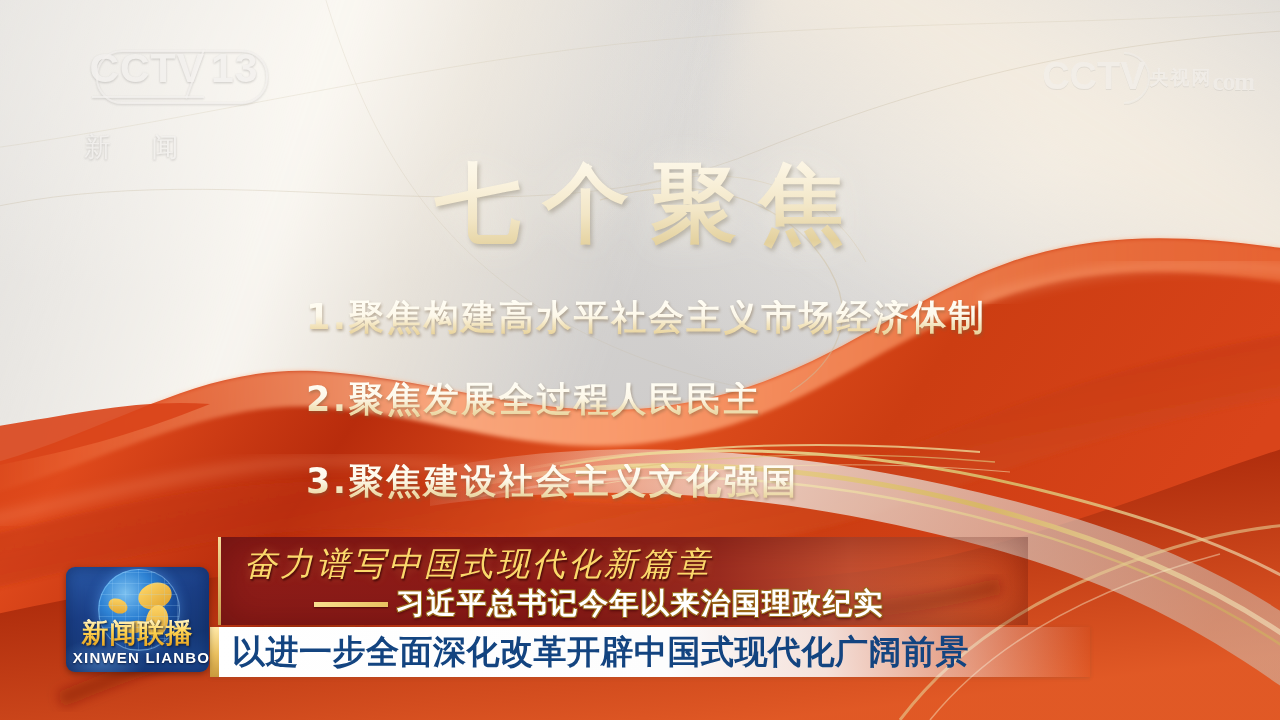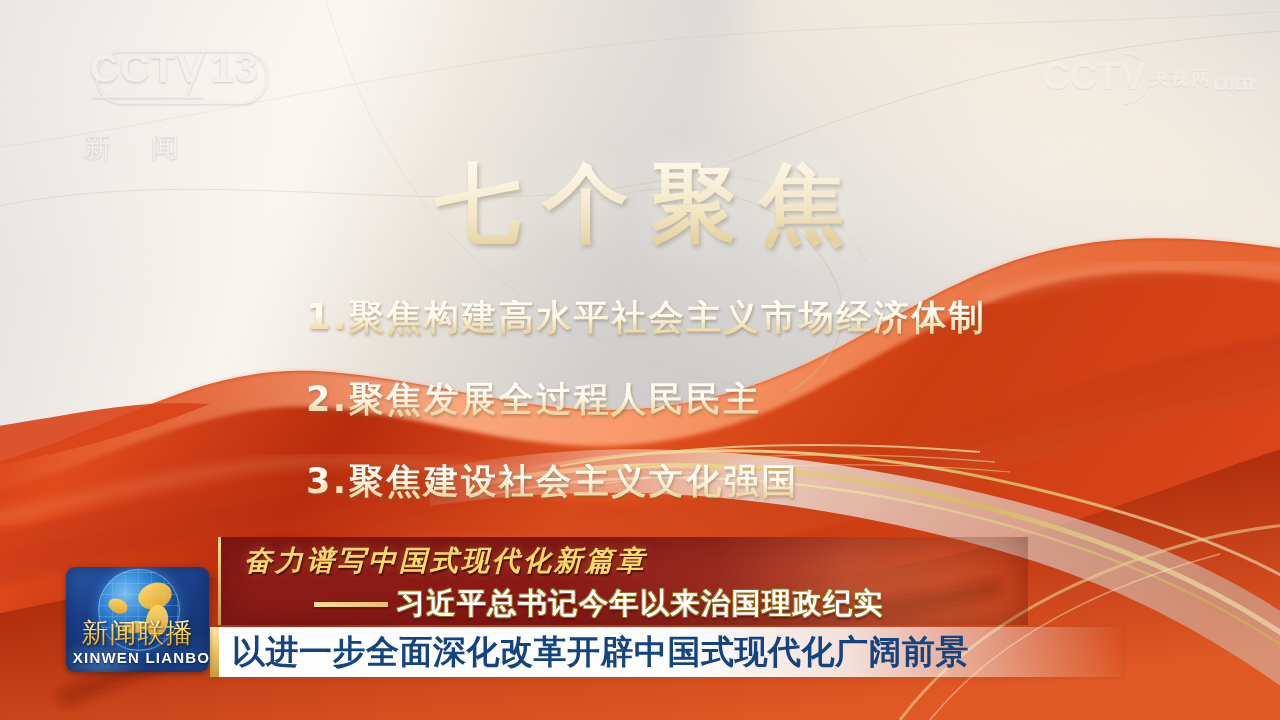--- a/index.html
+++ b/index.html
@@ -128,21 +128,21 @@
         rgba(186,92,72,.55) 78%, rgba(210,150,120,.18) 90%, rgba(220,180,150,0) 100%);
     box-shadow:inset 0 0 40px rgba(60,6,6,.4);
   }
   .red-banner::before{
     content:"";position:absolute;left:0;top:0;width:3px;height:100%;
     background:linear-gradient(180deg,#f6dd9a,#c79a46);
   }
   .banner-line1{
     position:absolute;left:26px;top:5px;
     font-family:"DejaVu Serif","Liberation Serif",serif;
-    font-weight:700;font-style:italic;font-size:28px;letter-spacing:3px;
+    font-weight:400;font-style:italic;font-size:33px;letter-spacing:3px;
     color:#fbd96b;
     text-shadow:1px 2px 2px rgba(60,4,4,.85), 0 0 10px rgba(255,200,90,.3);
     white-space:nowrap;
   }
   .banner-line2{
     position:absolute;left:96px;top:47px;
     display:flex;align-items:center;gap:8px;white-space:nowrap;
   }
   .banner-dash{
     display:inline-block;width:74px;height:5px;
@@ -157,21 +157,20 @@
       0 2px 3px rgba(60,4,4,.85);
   }
 
   
   .white-bar{
     position:absolute;left:210px;top:627px;width:880px;height:50px;
     background:linear-gradient(90deg,
       #ffffff 0%, #fdfdfd 52%, rgba(250,250,250,.85) 70%,
       rgba(244,244,244,.45) 86%, rgba(240,240,240,0) 100%);
     box-shadow:0 1px 4px rgba(90,80,60,.2);
-    padding-left:32px;
   }
   .white-bar::before{
     content:"";position:absolute;left:0;top:0;width:9px;height:100%;
     background:linear-gradient(180deg,#ffe9a8,#e9bf5e 55%,#c99a3d);
   }
   .headline{
     position:absolute;left:22px;top:50%;transform:translateY(-50%);
     font-family:"DejaVu Sans","Liberation Sans",sans-serif;
     font-weight:700;font-size:33px;letter-spacing:.5px;color:#134480;
     white-space:nowrap;
@@ -207,21 +206,21 @@
   .xwlb .grid{
     position:absolute;left:32px;top:2px;width:80px;height:80px;border-radius:50%;
     border:1px solid rgba(160,215,255,.45);
     background:
       repeating-linear-gradient(0deg,rgba(170,220,255,.22) 0 1px,transparent 1px 11px),
       repeating-linear-gradient(90deg,rgba(170,220,255,.18) 0 1px,transparent 1px 13px);
   }
   .xwlb .cn{
     position:absolute;left:0;top:52px;width:100%;text-align:center;
     font-family:"DejaVu Sans","Liberation Sans",sans-serif;
-    font-weight:400;font-size:27px;letter-spacing:1px;line-height:1;
+    font-weight:700;font-size:27px;letter-spacing:1px;line-height:1;
     background:linear-gradient(180deg,#fff6cf 0%,#ffd453 45%,#e8a520 100%);
     -webkit-background-clip:text;background-clip:text;color:transparent;
     filter:drop-shadow(1px 1px 1px rgba(10,25,60,.9));
   }
   .xwlb .en{
     position:absolute;left:4px;top:82px;width:100%;text-align:center;
     font-family:"Liberation Sans",sans-serif;
     font-weight:700;font-size:15px;letter-spacing:1.2px;color:#ffffff;
     text-shadow:0 1px 2px rgba(8,22,58,.9);
   }

